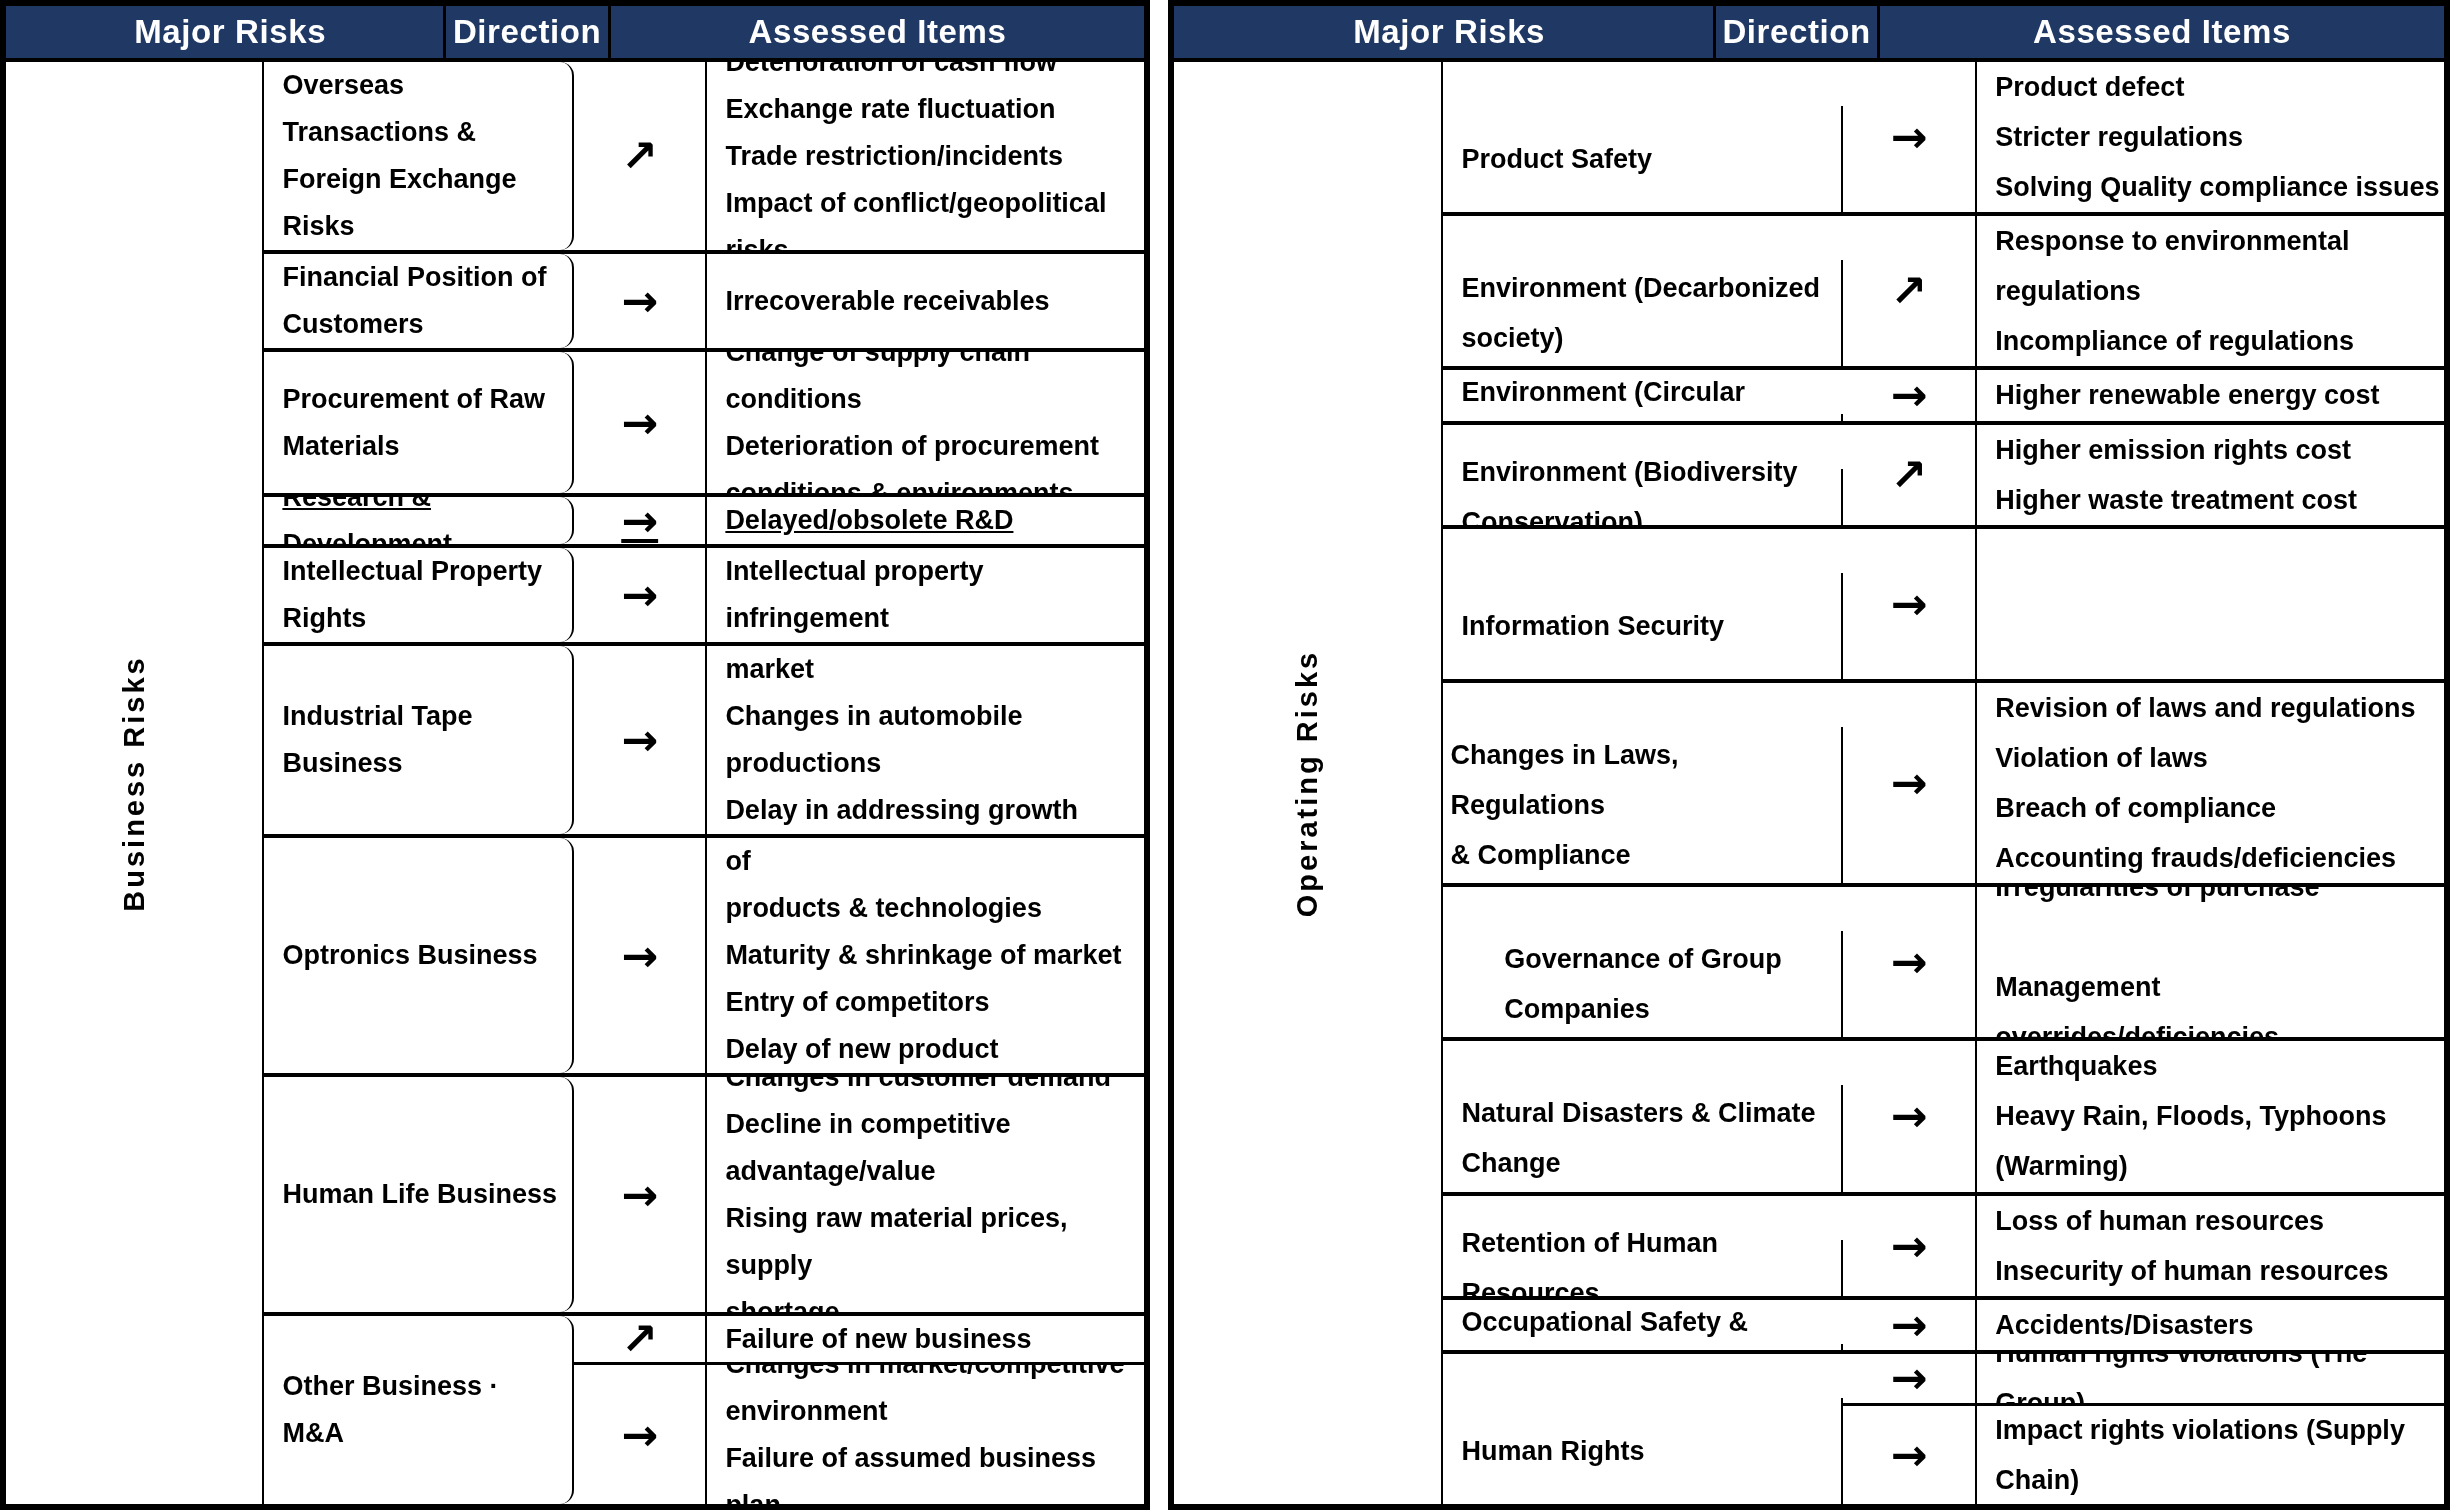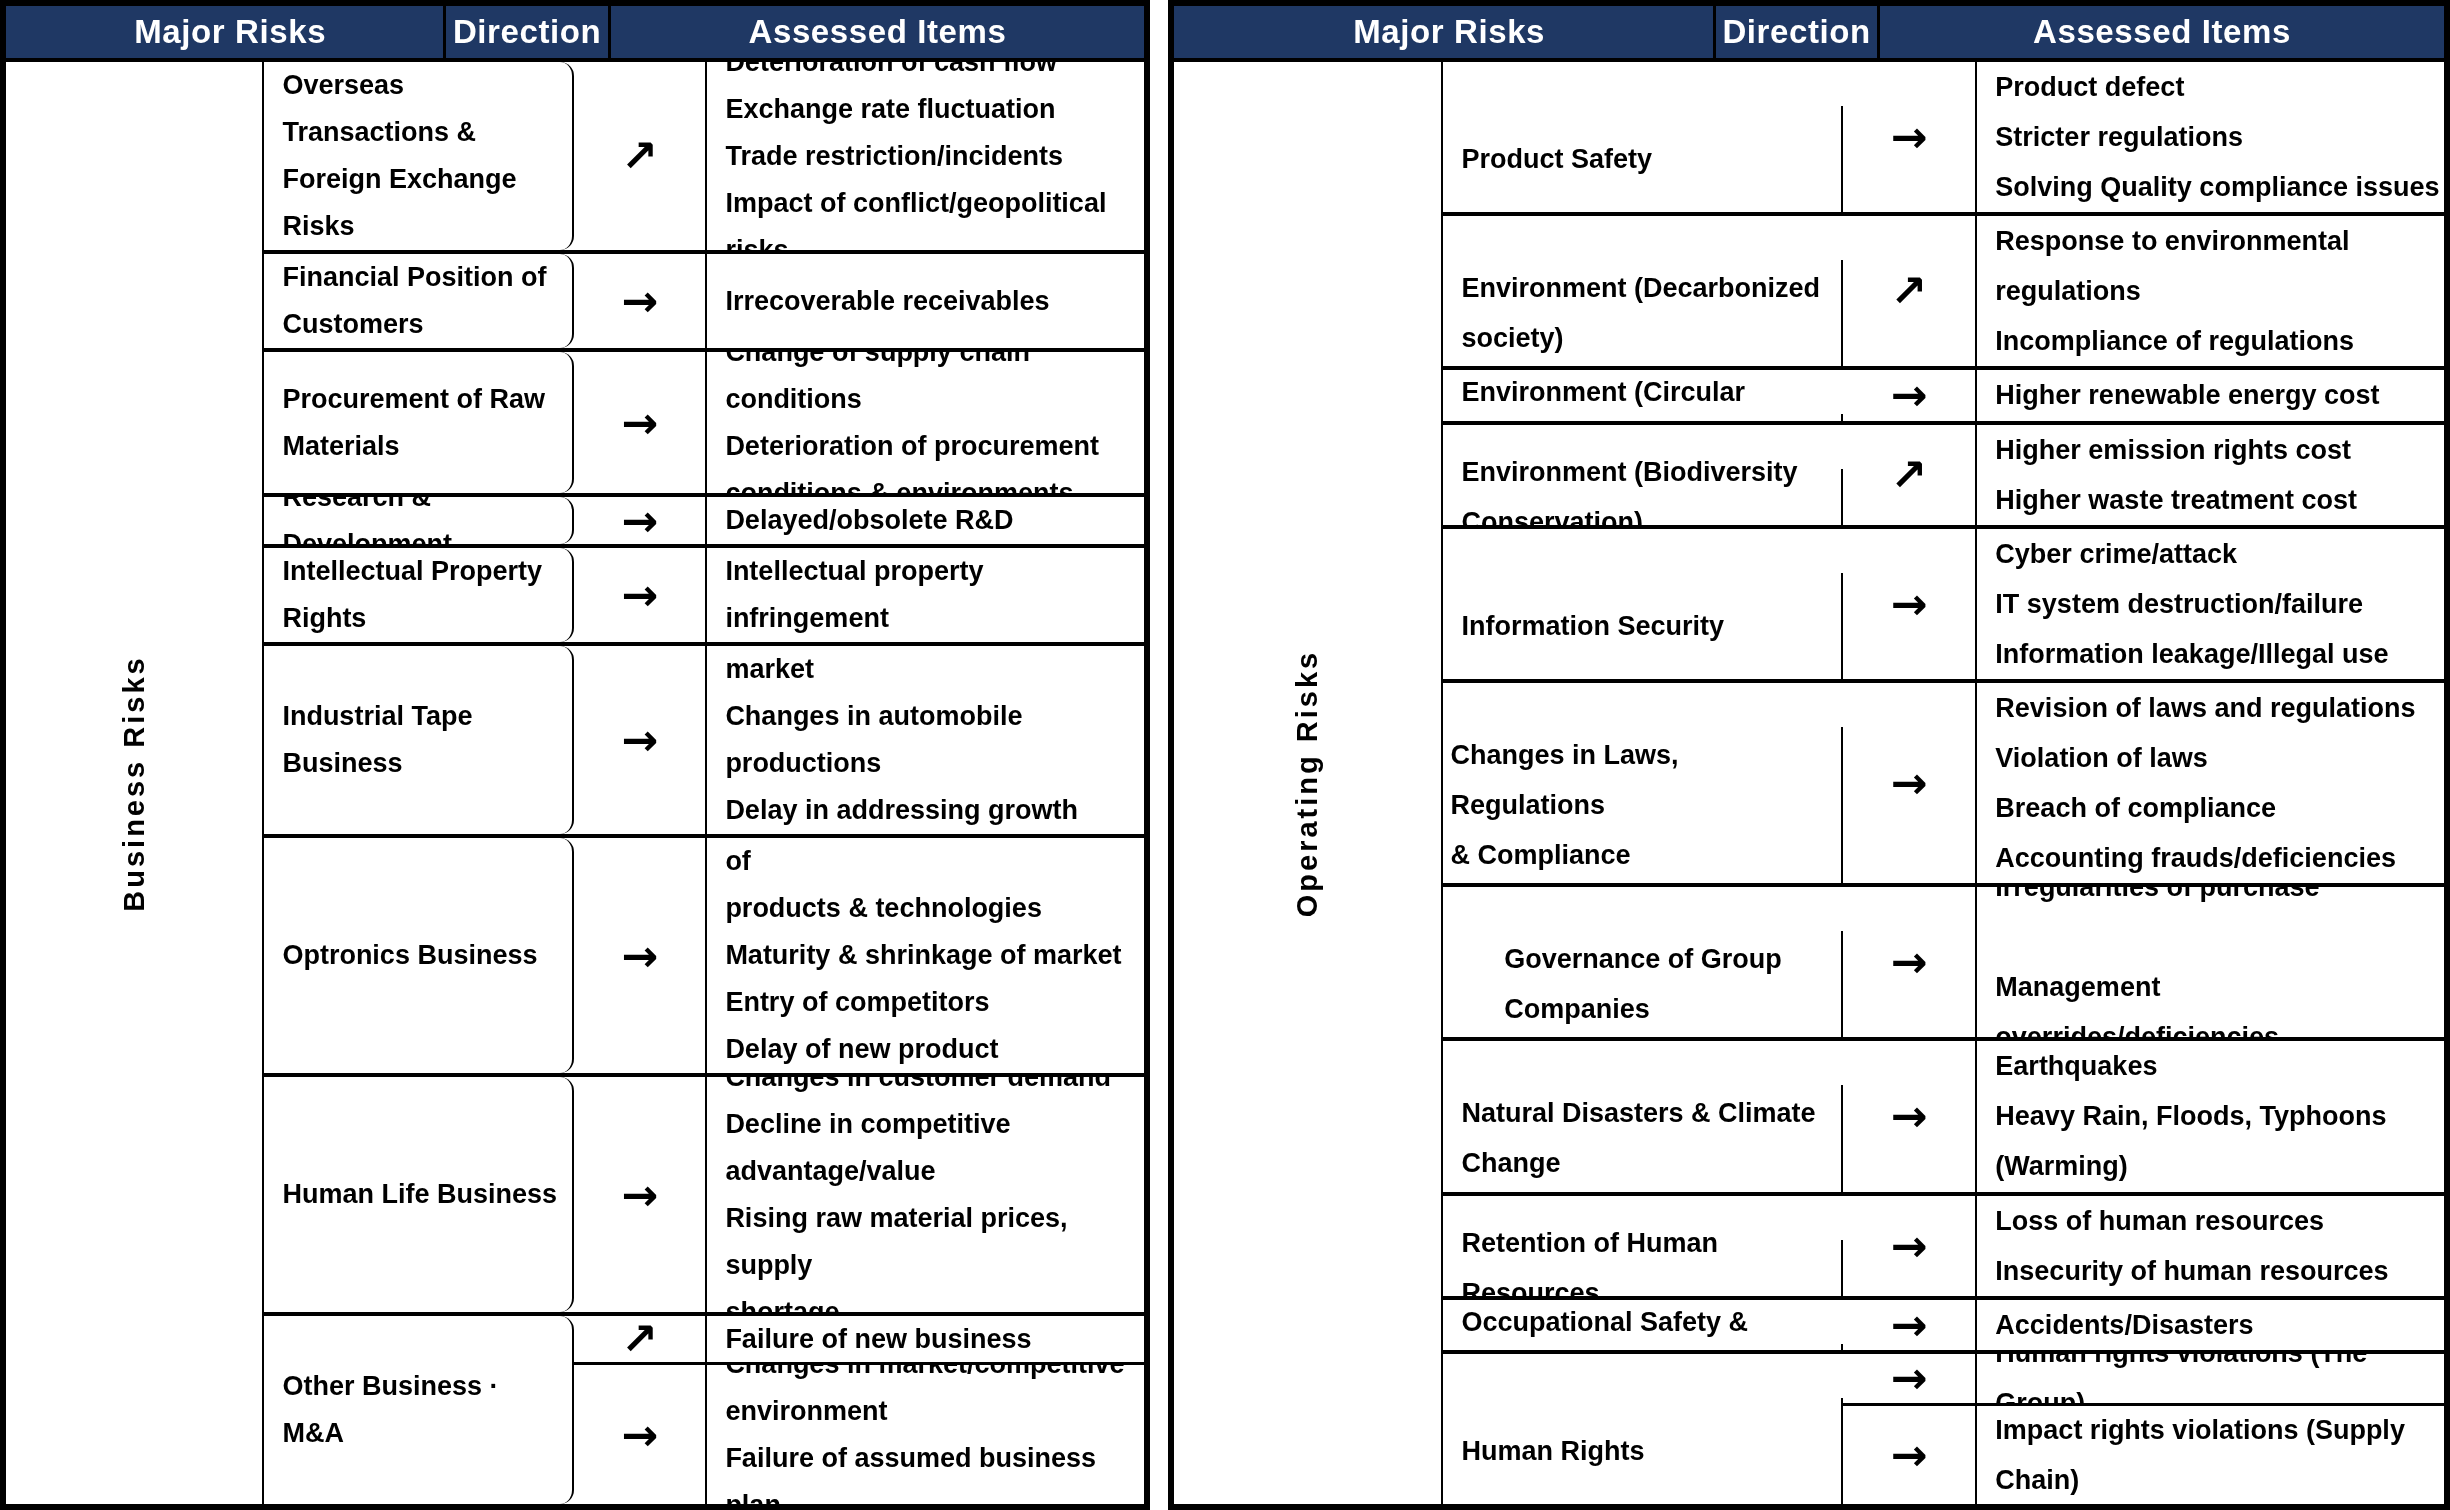--- a/index.html
+++ b/index.html
@@ -125,21 +125,21 @@
               <div class="subrow" style="flex-grow: 1;">
                 <div class="cell dir">
                   <span class="arrow">→</span>
                 </div>
                 <div class="cell items">Change of supply chain conditions
 Deterioration of procurement
 conditions &amp; environments</div>
               </div>
             </div>
           </div>
-          <div class="row" style="flex-grow: 1;">
+          <div class="row" style="flex-grow: 1; text-decoration: underline;">
             <div class="cell name">Research &amp; Development</div>
             <div class="subrows">
               <div class="subrow" style="flex-grow: 1;">
                 <div class="cell dir">
                   <span class="arrow">→</span>
                 </div>
                 <div class="cell items">Delayed/obsolete R&amp;D</div>
               </div>
             </div>
           </div>
@@ -284,23 +284,20 @@
               </div>
             </div>
           </div>
           <div class="row" style="flex-grow: 3;">
             <div class="cell name">Information Security</div>
             <div class="subrows">
               <div class="subrow" style="flex-grow: 1;">
                 <div class="cell dir">
                   <span class="arrow">→</span>
                 </div>
-                <div class="cell items">Cyber crime/attack
-IT system destruction/failure
-Information leakage/Illegal use</div>
               </div>
             </div>
           </div>
           <div class="row" style="flex-grow: 4;">
             <div class="cell name center">Changes in Laws, Regulations
 &amp; Compliance</div>
             <div class="subrows">
               <div class="subrow" style="flex-grow: 1;">
                 <div class="cell dir">
                   <span class="arrow">→</span>

